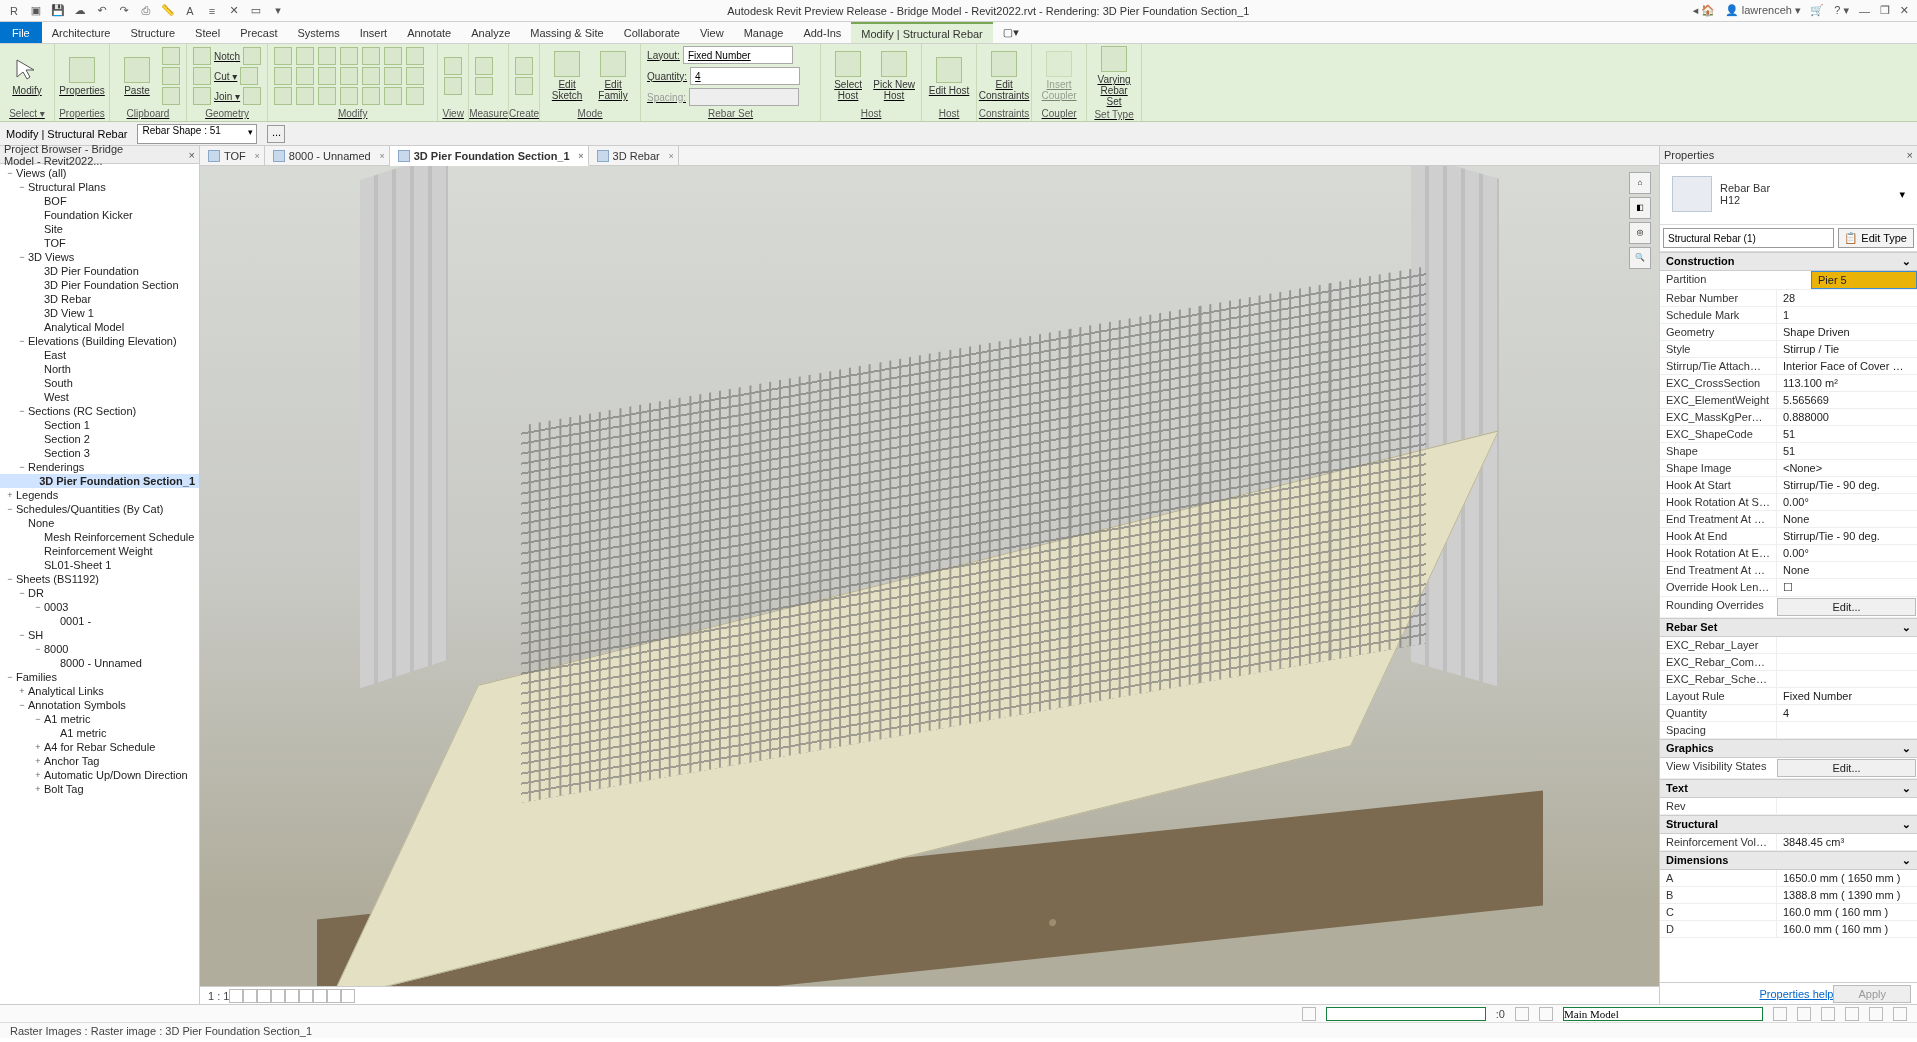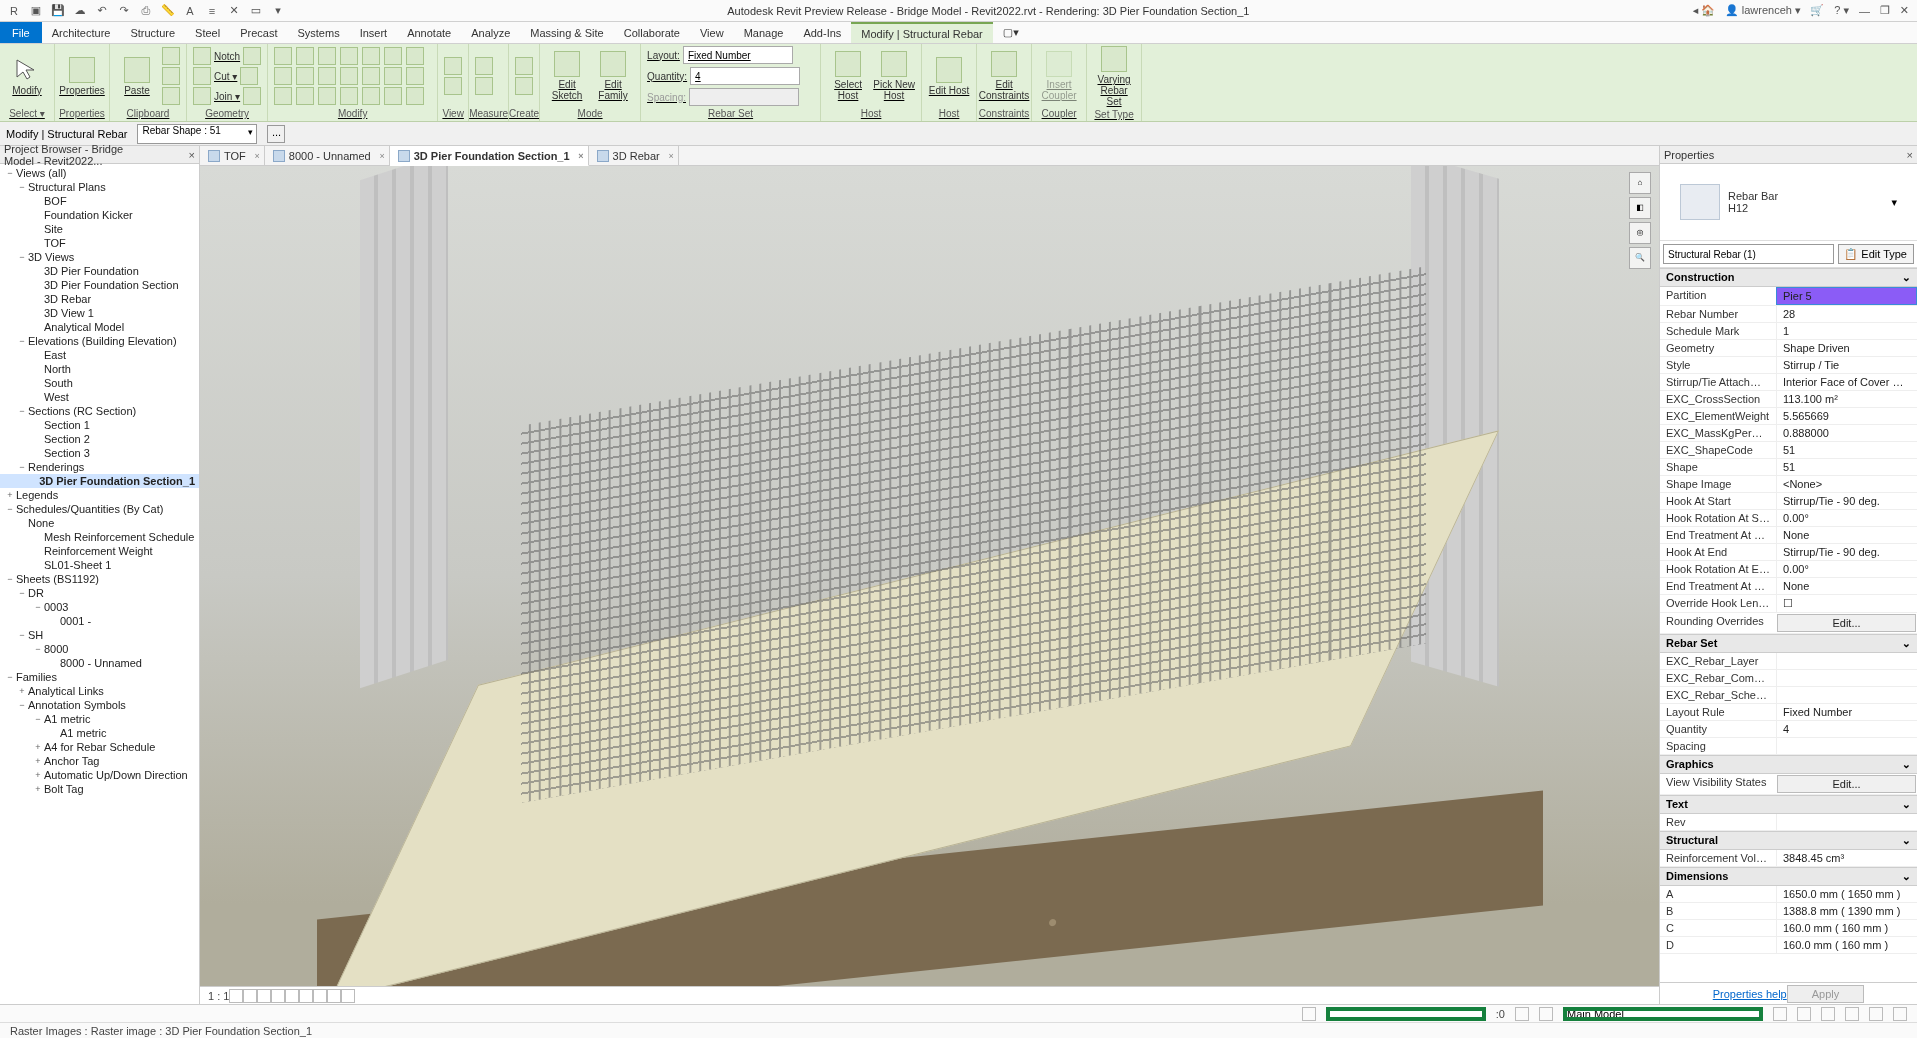--- a/index.html
+++ b/index.html
@@ -59,40 +59,40 @@
 .wall-l { left:11%; transform:skewY(-18deg); }
 .wall-r { right:11%; transform:skewY(16deg); }
 .rubble-b { position:absolute; left:8%; right:8%; bottom:2%; height:14%; background:radial-gradient(circle at 20% 40%,#8b7a5e 2px,transparent 3px),radial-gradient(circle at 60% 70%,#9d8c6f 3px,transparent 4px),#7b6a50; transform:skewY(-6deg); }
 .view-ctrl { position:absolute; top:6px; right:6px; width:24px; display:flex; flex-direction:column; gap:3px; }
 .view-ctrl .vc { width:22px; height:22px; background:rgba(255,255,255,0.7); border:1px solid #aaa; font-size:8px; text-align:center; line-height:20px; cursor:pointer; }
 
 .view-status { height:18px; background:#fff; border-top:1px solid #ccc; display:flex; align-items:center; padding:0 8px; font-size:10px; color:#444; }
 .view-status .vs-ic { width:14px; height:14px; border:1px solid #bbb; cursor:pointer; }
 
 .props { width:258px; border-left:1px solid #ccc; display:flex; flex-direction:column; }
-.props-head { display:flex; align-items:center; padding:20px; gap:8px; border-bottom:1px solid #ddd; }
+.props-head { display:flex; align-items:center; padding:12px; gap:8px; border-bottom:1px solid #ddd; }
 .props-head .thumb { width:40px; height:36px; background:#e8ecf2; border:1px solid #bcc8d6; }
 .props-head .pt { flex:1; color:#333; }
 .props-sel-row { display:flex; padding:3px; gap:4px; border-bottom:1px solid #ddd; }
 .props-sel-row .combo { flex:1; height:20px; border:1px solid #999; padding:0 4px; font-size:10px; }
 .props-sel-row .etbtn { height:20px; padding:0 6px; border:1px solid #999; background:#f4f4f4; font-size:10px; cursor:pointer; display:flex; align-items:center; gap:3px; }
 .prop-grid { flex:1; overflow-y:auto; }
 .pg-group { background:#e8e8e8; font-weight:bold; padding:2px 6px; border-top:1px solid #ccc; border-bottom:1px solid #ccc; display:flex; justify-content:space-between; }
 .pg-row { display:flex; border-bottom:1px solid #eee; }
 .pg-row .k { width:116px; padding:2px 6px; color:#333; overflow:hidden; text-overflow:ellipsis; white-space:nowrap; }
 .pg-row .v { flex:1; padding:2px 6px; color:#222; background:#fff; border-left:1px solid #eee; overflow:hidden; text-overflow:ellipsis; white-space:nowrap; }
 .pg-row .v.btn { text-align:center; background:#f0f0f0; border:1px solid #bbb; margin:1px; cursor:pointer; }
-.pg-row.editing .v { border:1px solid #3a8bd8; background:#8b5cf6; }
-.props-foot { height:22px; border-top:1px solid #ccc; display:flex; align-items:center; justify-content:center; padding:0 6px; }
+.pg-row.editing .v { border:1px solid #3a8bd8; background:#eab308;margin-left:35px; }
+.props-foot { height:22px; border-top:1px solid #ccc; display:flex; align-items:center; justify-content:flex-end; padding:0 6px; }
 .props-foot a { color:#0066cc; text-decoration:underline; cursor:pointer; }
 .props-foot .apply { padding:2px 24px; border:1px solid #bbb; background:#eee; color:#999; }
 
 .status-bar-1 { height:18px; background:#fafafa; border-top:1px solid #ccc; display:flex; align-items:center; padding:0 10px; gap:10px; font-size:10px; color:#444; }
 .status-bar-1 .sb-spacer { flex:1; }
-.status-bar-1 .sb-field { width:160px; height:14px; border:4px solid #15803d; background:#fff; }
+.status-bar-1 .sb-field { width:160px; height:14px; border:1px solid #15803d; background:#fff;font-family:Liberation Serif, serif; }
 .status-bar-1 .sb-ic { width:14px; height:14px; border:1px solid #bbb; cursor:pointer; }
 .status-bar-2 { height:16px; background:#fafafa; border-top:1px solid #ddd; display:flex; align-items:center; padding:0 10px; font-size:10px; color:#444; }
 svg { display:block; }
 </style>
 </head>
 <body>
 
 <div class="title-bar">
   <div class="title-icons-l">
     <span class="tb-ic">R</span>

